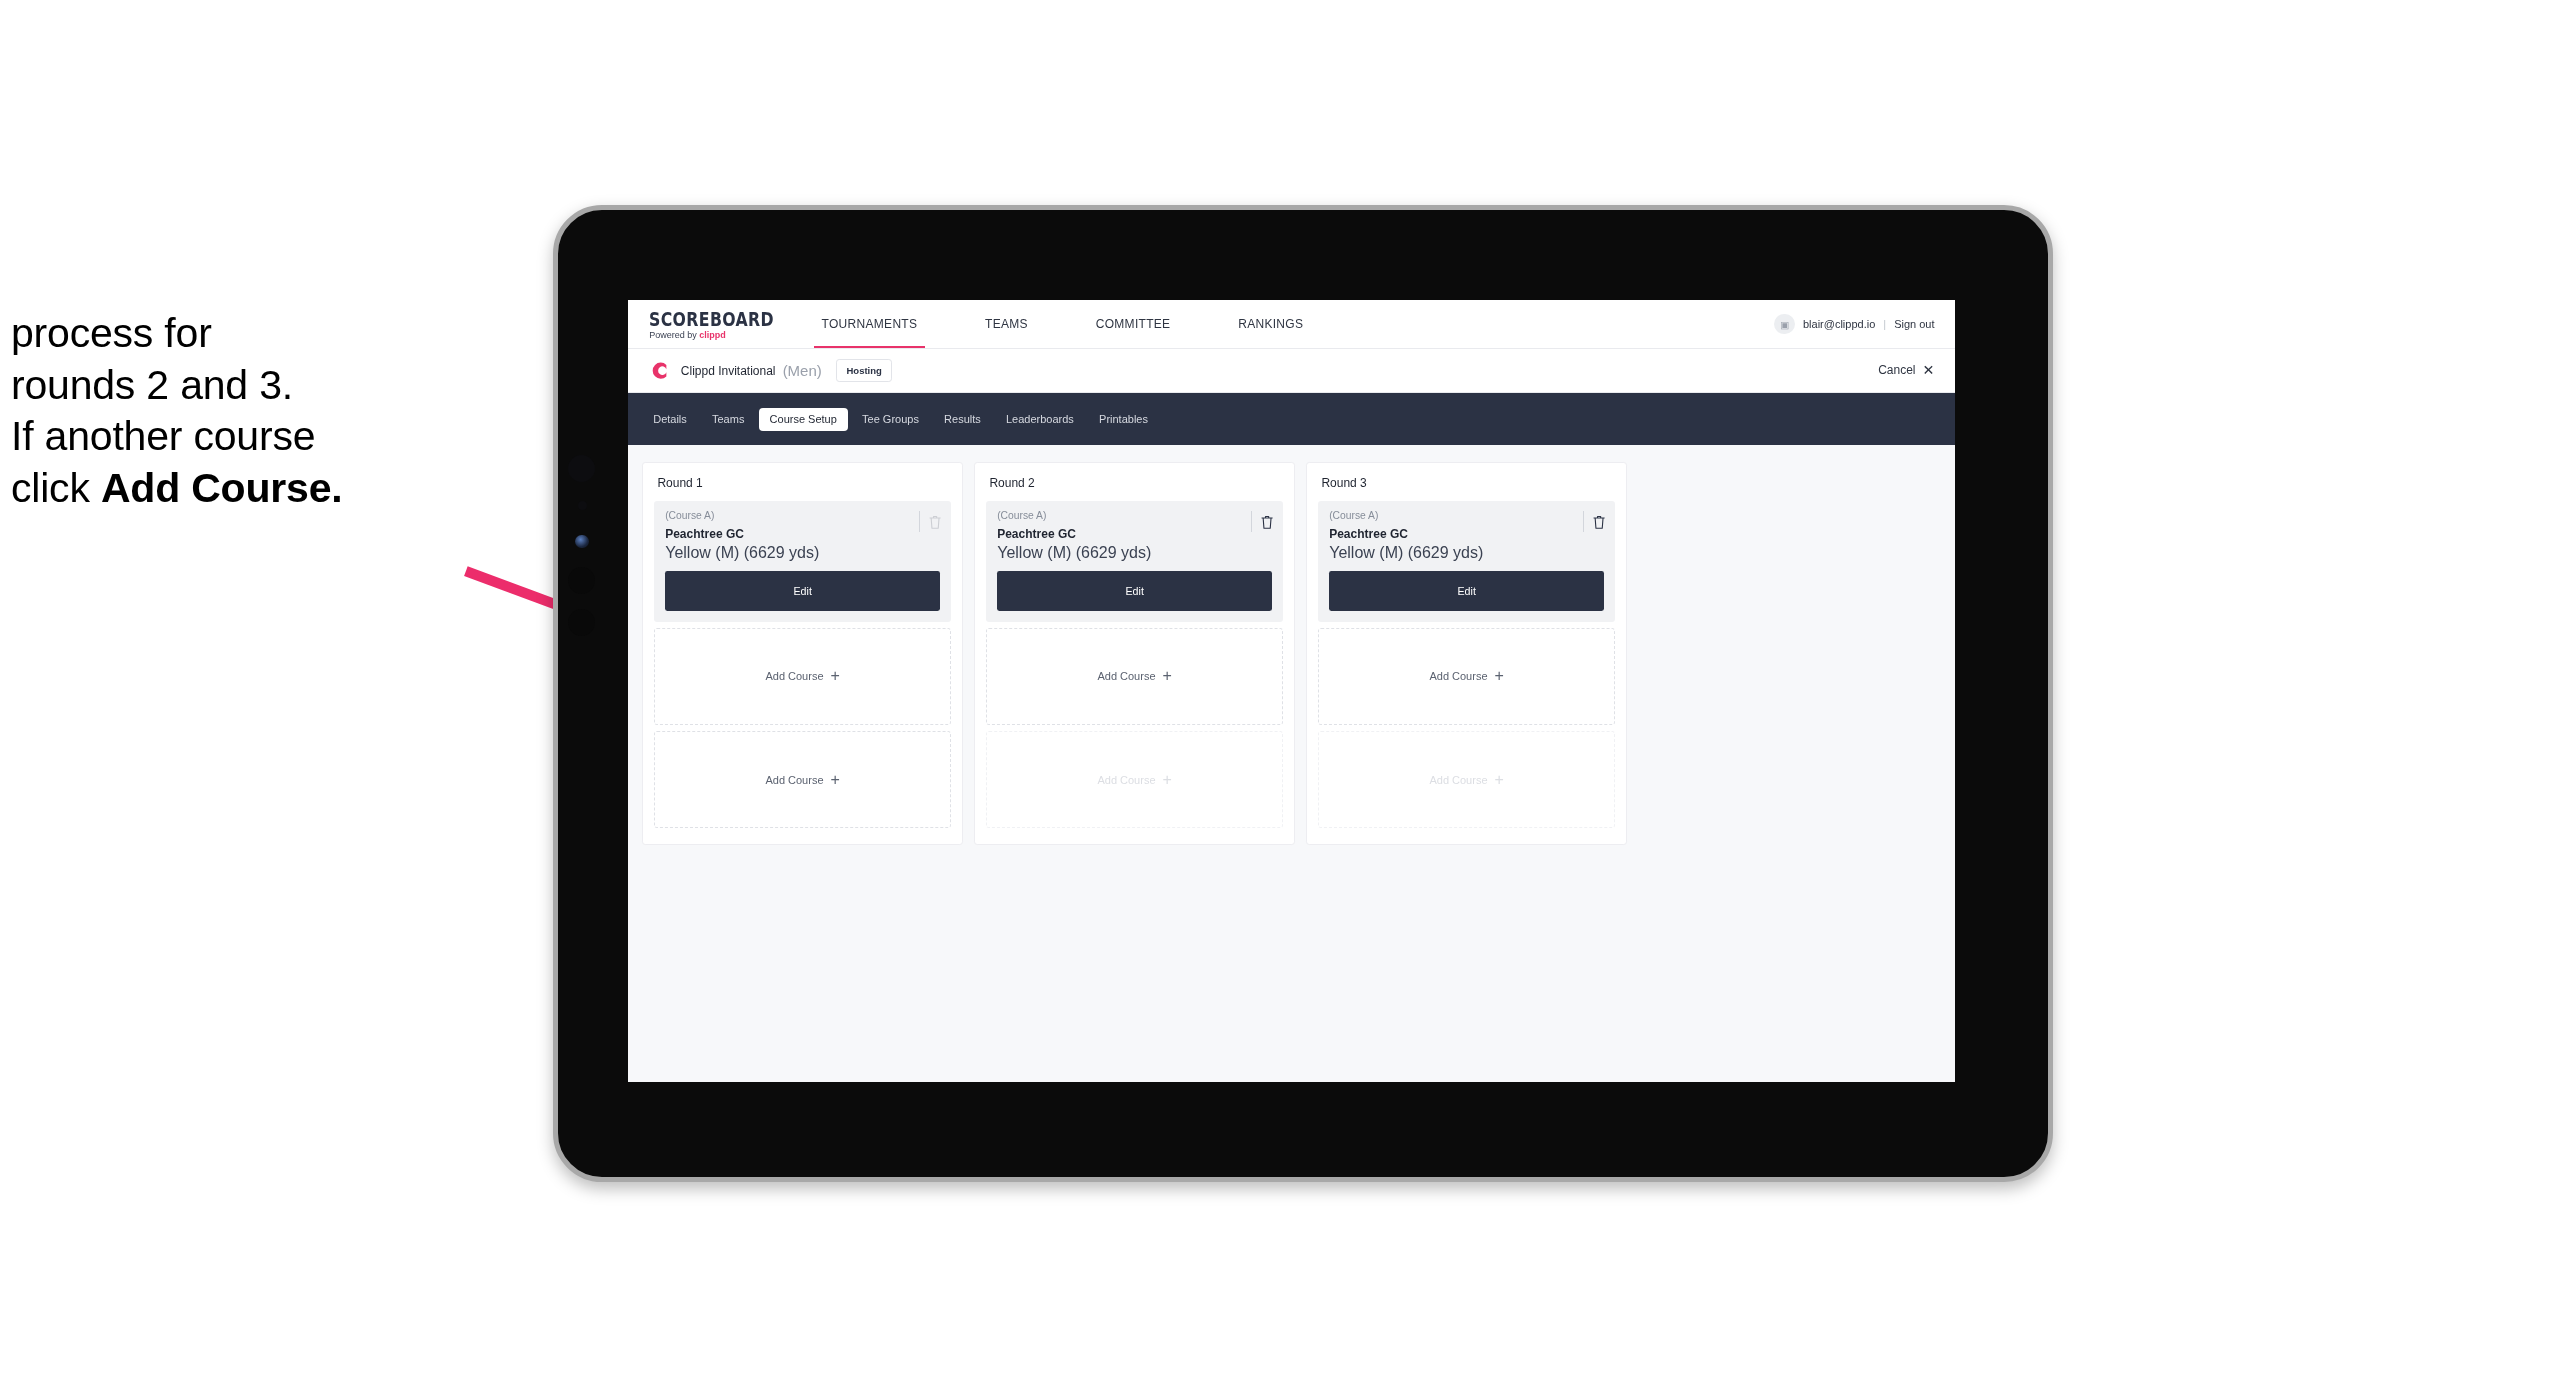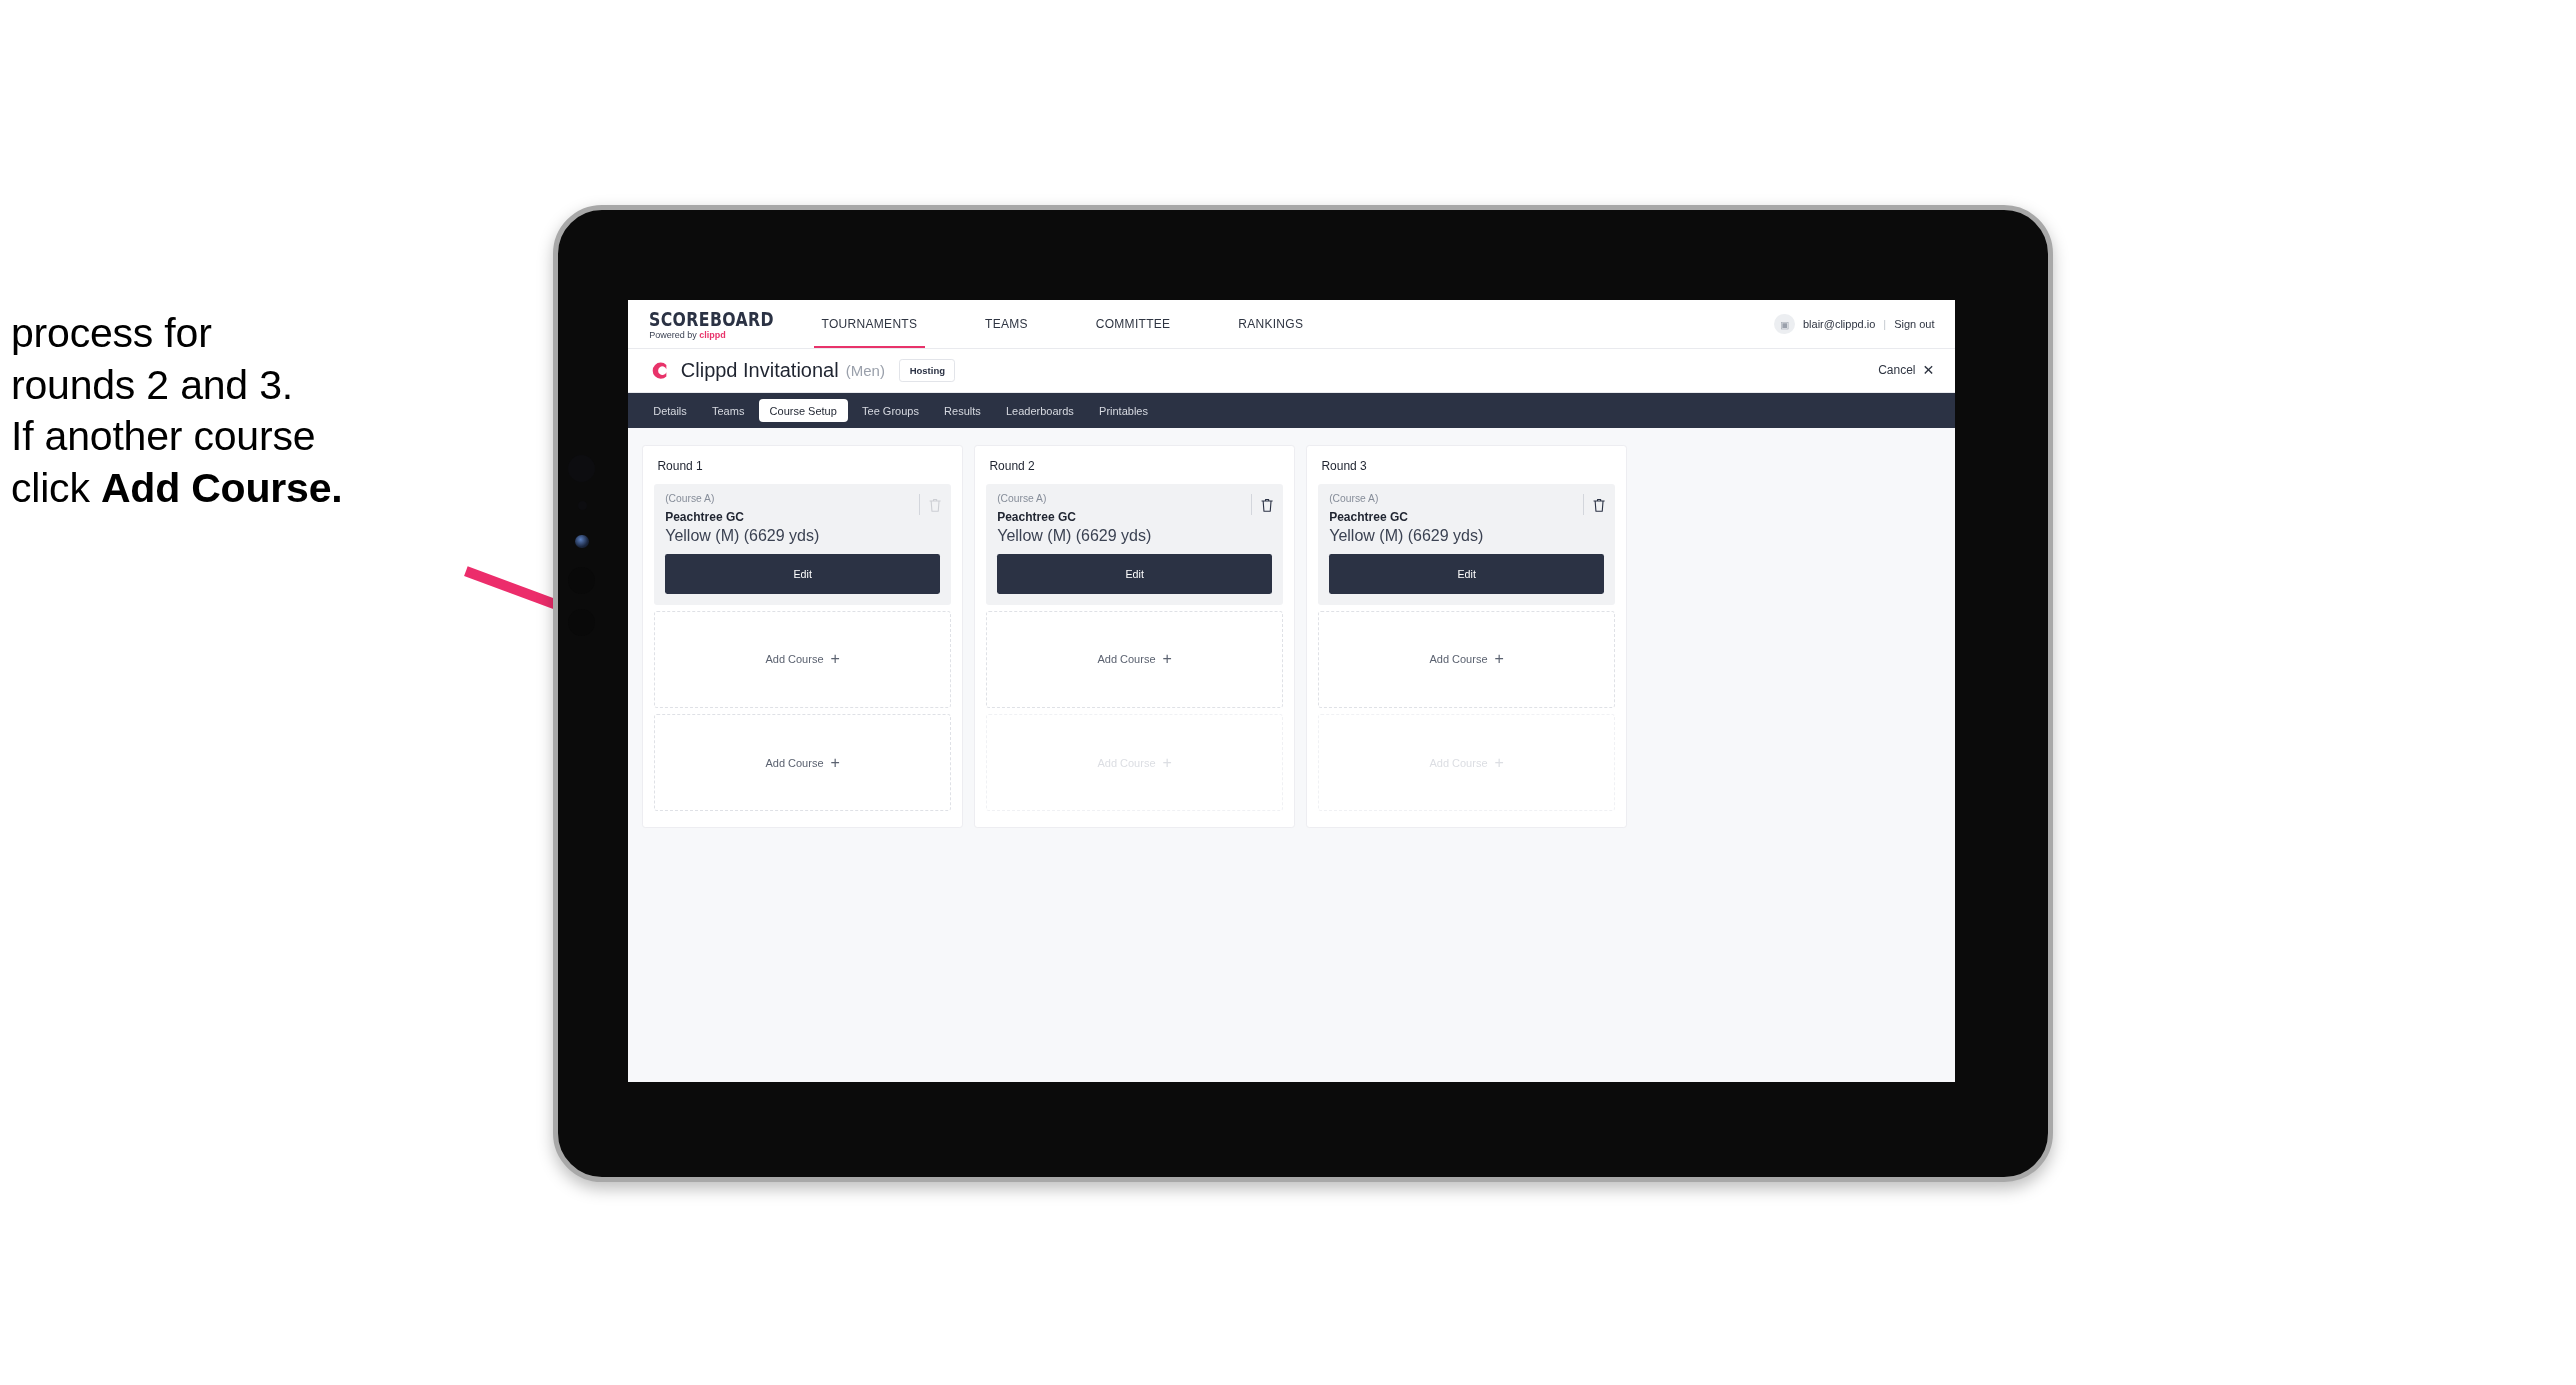--- a/index.html
+++ b/index.html
@@ -91,33 +91,33 @@
   
   .titlebar {
     height: 44px; background:#ffffff;
     display:flex; align-items:center; padding: 0 20.5px;
     border-bottom:0.8px solid #e9eaee;
   }
   .c-logo {
     width:21.3px; height:21.3px; margin-right:11px; position:relative; flex:none;
   }
   .c-logo svg { display:block; }
-  .tourn-name { font-size:20px; color:#1f2430; font-weight:400; }
+  .tourn-name { font-size:12px; color:#1f2430; font-weight:400; }
   .tourn-gender { font-size:15px; color:#9aa0ab; margin-left:7.1px; }
   .hosting-badge {
     margin-left:14.2px; border:0.8px solid #e2e4e9; border-radius:3.2px;
     padding:4.7px 9.5px; font-size:9.5px; font-weight:700; color:#2b3244; background:#fff;
   }
   .cancel-zone { margin-left:auto; display:flex; align-items:center; gap:7.1px; cursor:pointer; }
   .cancel-text { font-size:12px; color:#2f3542; }
   .cancel-x { font-size:14.2px; color:#2f3542; line-height:1; }
 
   
   .tabbar {
-    height:35px; background:#2b3244; display:flex; align-items:center;
+    height:52px; background:#2b3244; display:flex; align-items:center;
     padding-left:14.2px; gap:3.2px;
   }
   .tab {
     font-size:11px; color:#d6d9e0; padding:5.5px 11px; border-radius:4px; cursor:pointer;
   }
   .tab.active { background:#ffffff; color:#1f2430; font-weight:400; }
 
   
   .content { padding: 17.4px 14.2px; display:flex; gap:11px; align-items:flex-start; }
   .round-col {

